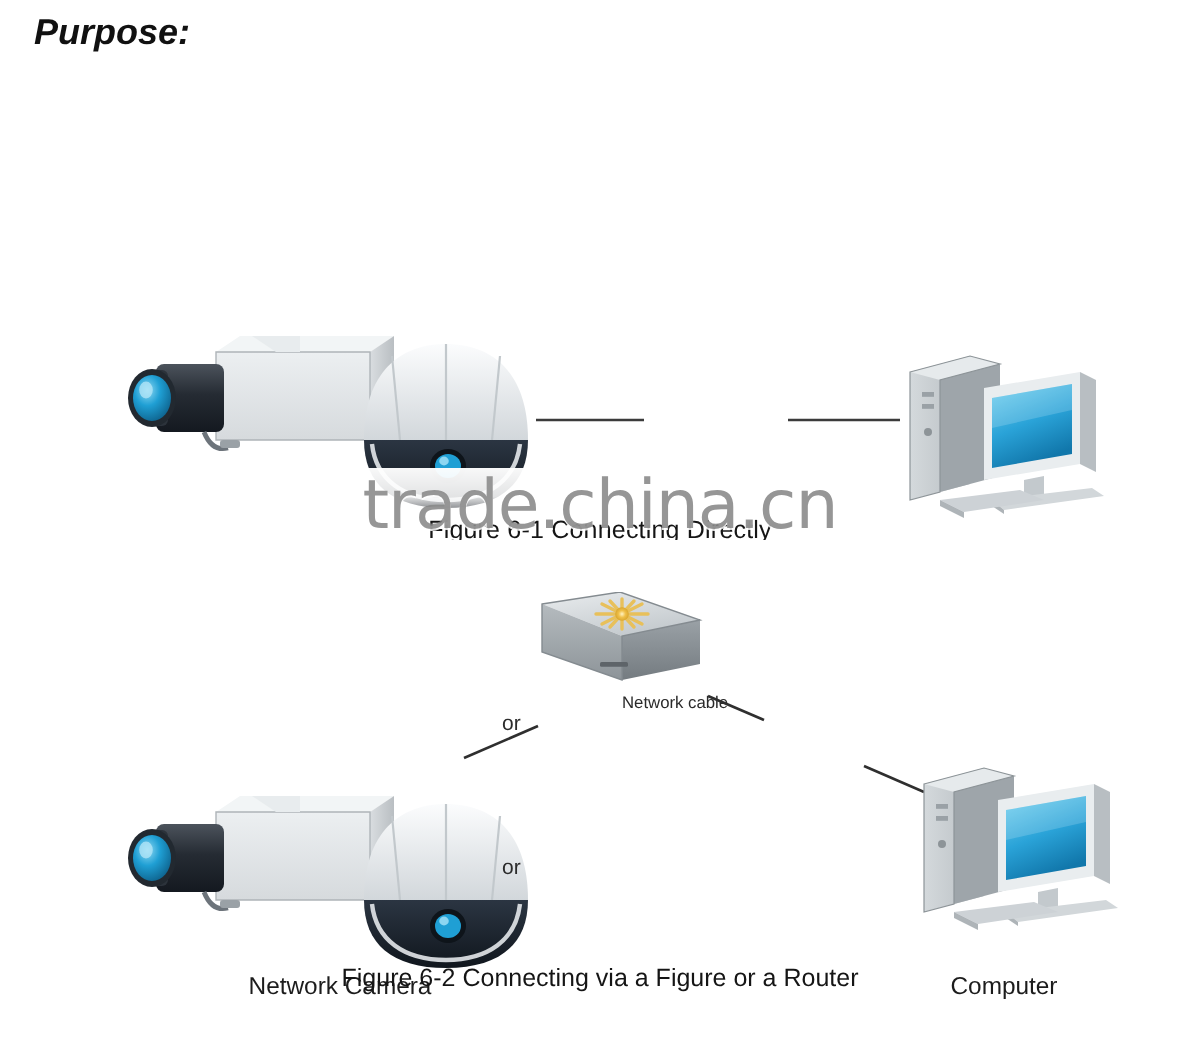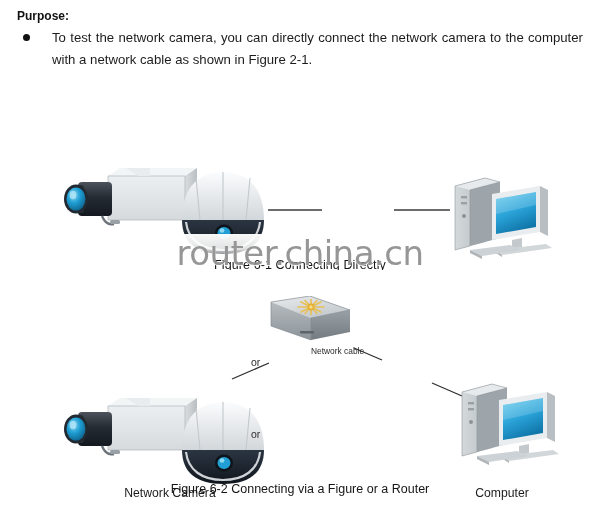--- a/index.html
+++ b/index.html
@@ -25,23 +25,24 @@
   }
   .para {
     font-size: 13.2px;
     line-height: 21px;
     text-align: justify;
     text-justify: inter-word;
     margin: 0;
     color: #1c1c1c;
   }
   .purpose {
-    font-size: 12px;
+    font-size: 18px;
     line-height: 21px;
     font-weight: bold;
+    font-style: italic;
     margin: 0;
     color: #111;
   }
   .bullets {
     margin: 0;
     padding: 0;
     list-style: none;
   }
   .bullet-row {
     position: relative;
@@ -169,24 +170,20 @@
     white-space: nowrap;
     font-family: "Liberation Sans", sans-serif;
   }
 </style>
 </head>
 <body>
 
 <div class="text-block" data-name="intro-text-block">
   <p class="purpose" data-name="purpose-heading">Purpose:</p>
   <ul class="bullets" data-name="purpose-bullet-list">
-    <li class="bullet-row" data-name="list-item">
-      <span class="bullet-dot" data-name="bullet-dot-icon"></span>
-      <span class="bullet-text" data-name="list-item-label">To test the network camera, you can directly connect the network camera to the computer with a network cable as shown in Figure 2-1.</span>
-    </li>
   </ul>
 </div>
 
 <div class="figure" id="figure-1" data-name="figure-connecting-directly">
 
   <svg class="fig-canvas" viewBox="0 0 600 128" width="600" height="128" data-name="figure-1-diagram">
     <defs>
       <linearGradient id="bodyTop" x1="0" y1="0" x2="0" y2="1">
         <stop offset="0" stop-color="#eceff1"></stop>
         <stop offset="1" stop-color="#d6dadd"></stop>
@@ -293,21 +290,21 @@
   </div>
 </div>
 
 <style>
   #figure-1 .or-label { left: 251px; top: 40px; }
   #figure-1 .cable-label { left: 311px; top: 29px; }
 </style>
 
 <div class="watermark-veil" data-name="watermark-veil"></div>
 <div class="watermark" data-name="watermark">
-  <span class="watermark-text" data-name="watermark-text">router.china.cn</span>
+  <span class="watermark-text" data-name="watermark-text">trade.china.cn</span>
 </div>
 
 <div class="figure" id="figure-2" data-name="figure-connecting-via-switch-router">
 
   <svg class="fig-canvas" viewBox="0 0 600 232" width="600" height="232" data-name="figure-2-diagram">
     <defs>
       <linearGradient id="swTop" x1="0" y1="0" x2="0.6" y2="1">
         <stop offset="0" stop-color="#e9ecee"></stop>
         <stop offset="1" stop-color="#c3c9cd"></stop>
       </linearGradient>

